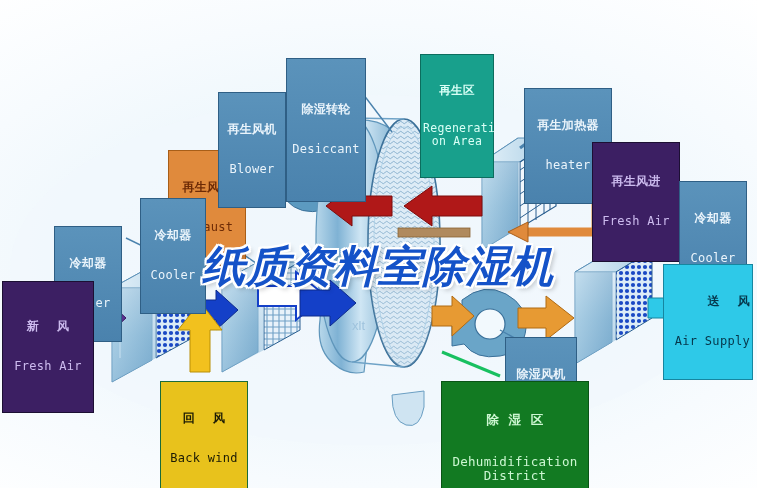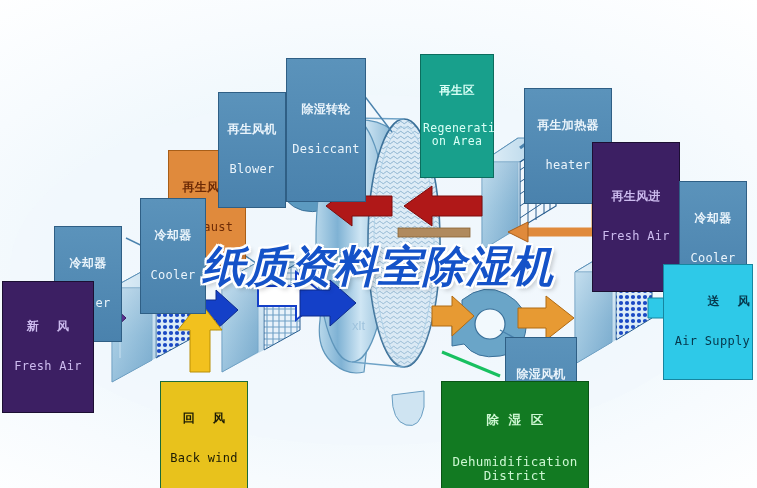--- a/index.html
+++ b/index.html
@@ -291,21 +291,21 @@
     <span class="cn">再生加热器</span>
     <span class="en">heater</span>
   </div>
 
   <div class="label cal-teal" style="left:420px;top:54px;width:74px;padding:3px 2px;font-size:11.5px;">
     <span class="cn">再生区</span>
     <span class="en">Regenerati
 on Area</span>
   </div>
 
-  <div class="label cal-navy" style="left:592px;top:142px;width:88px;padding:20px 2px;font-size:12px;">
+  <div class="label cal-navy" style="left:592px;top:142px;width:88px;padding:5px 2px;font-size:12px;">
     <span class="cn">再生风进</span>
     <span class="en">Fresh Air</span>
   </div>
 
   <div class="label cal-blue" style="left:679px;top:181px;width:68px;padding:3px 2px;font-size:12px;">
     <span class="cn">冷却器</span>
     <span class="en">Cooler</span>
   </div>
 
   <div class="label cal-blue" style="left:140px;top:198px;width:66px;padding:3px 2px;font-size:12px;">

